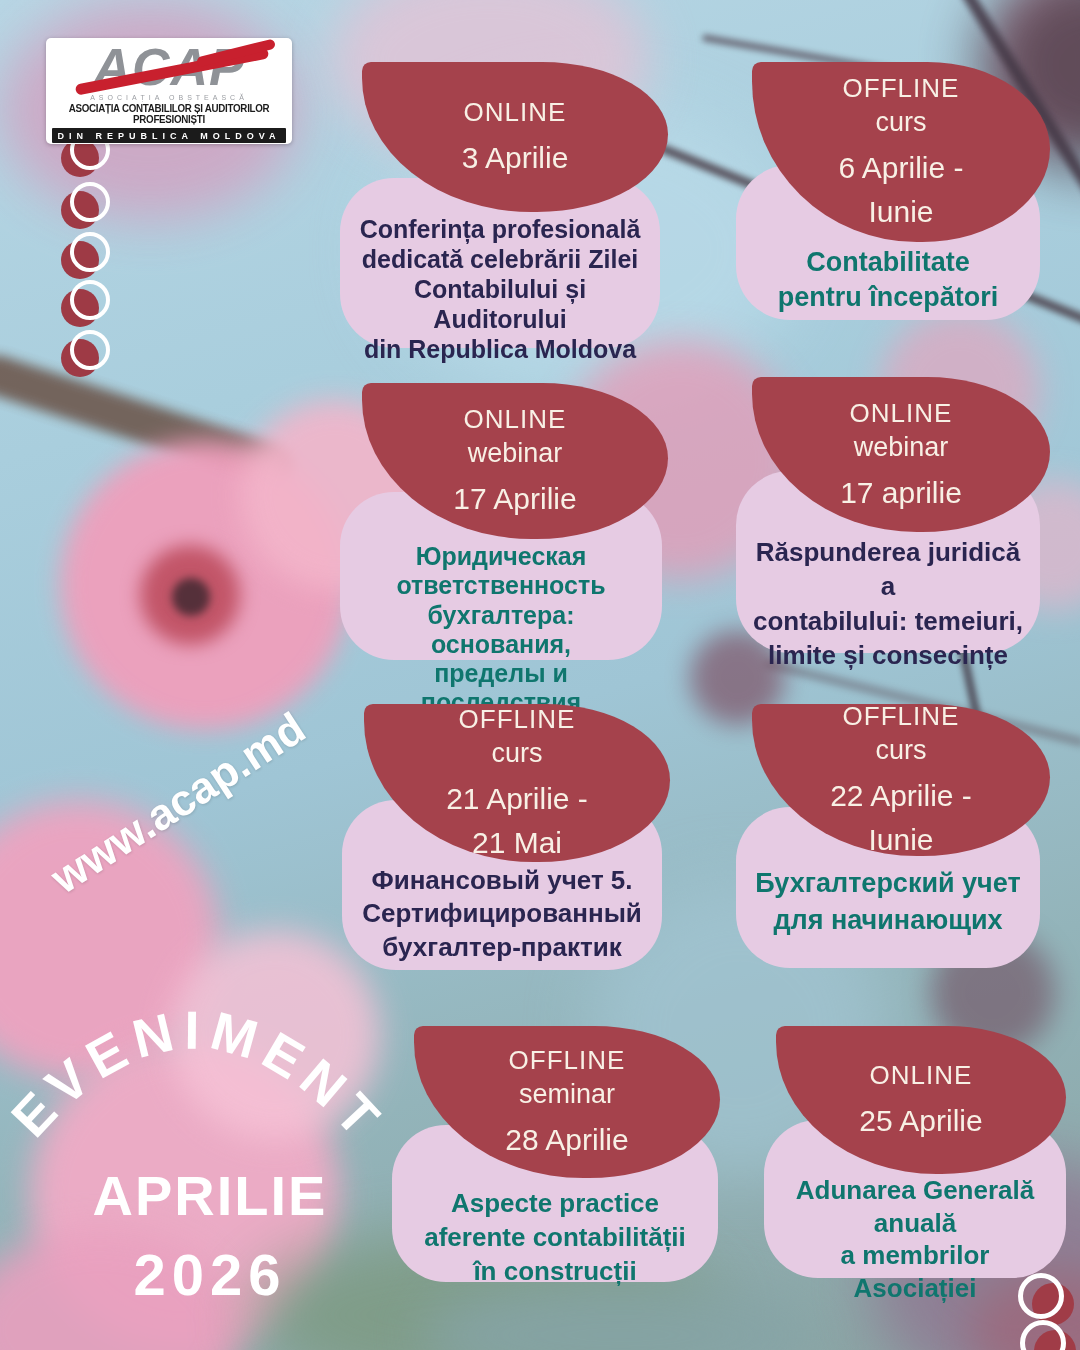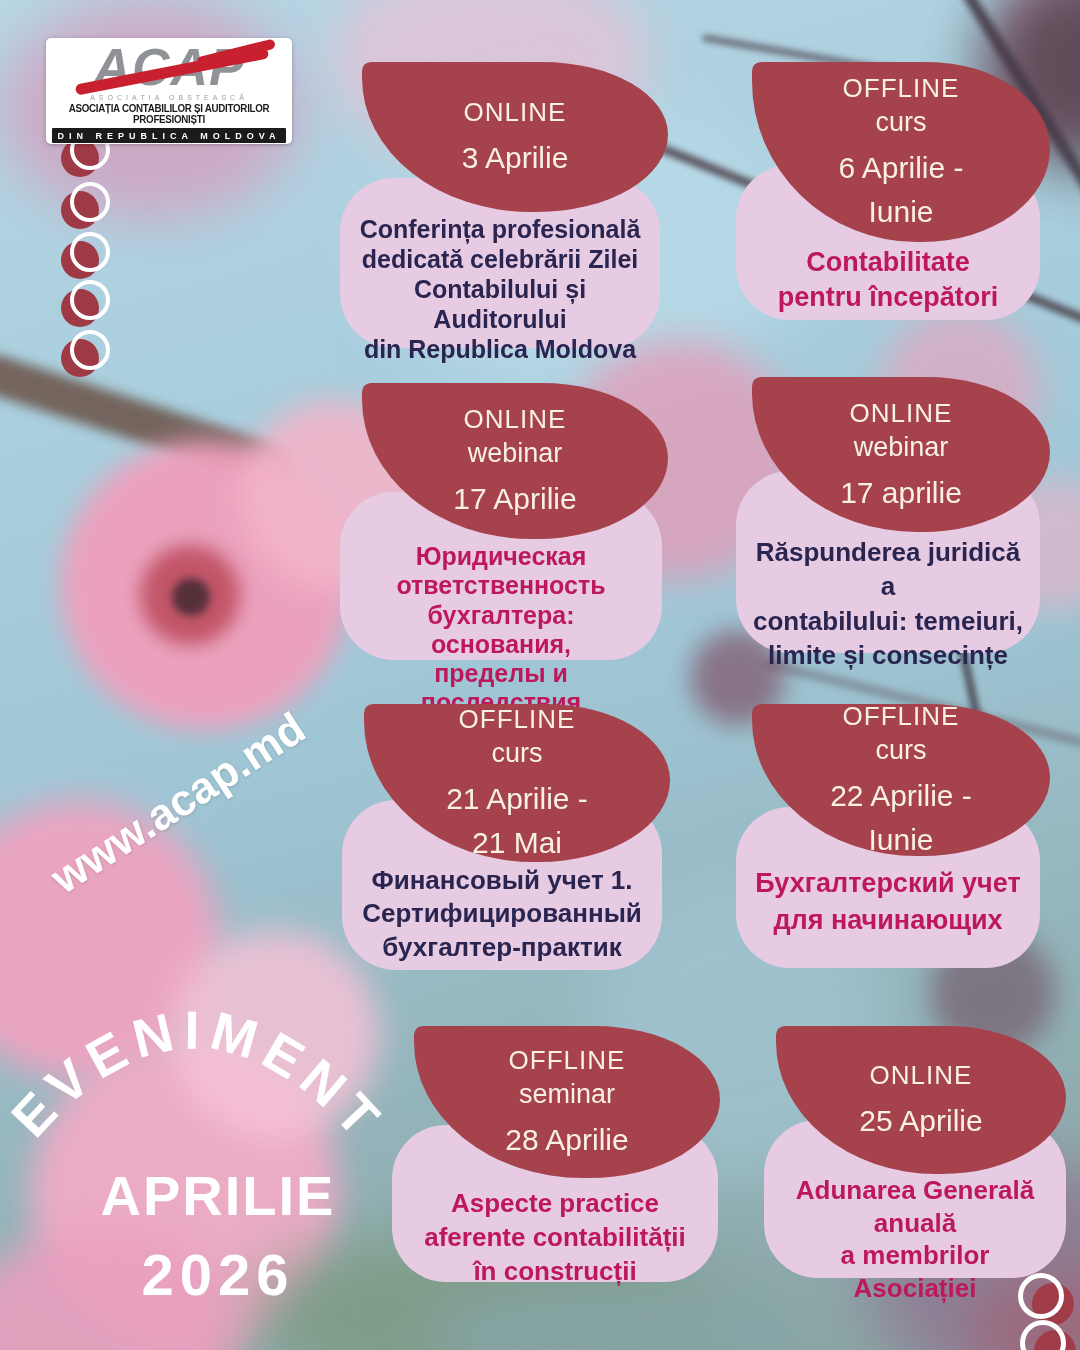--- a/index.html
+++ b/index.html
@@ -32,38 +32,38 @@
   .dotbr{position:absolute;width:42px;height:42px;border-radius:50%;background:#a03c47;z-index:4;}
   .dotbr::after{content:'';position:absolute;left:-14px;top:-10px;width:36px;height:36px;
         border:5px solid #ffffff;border-radius:50%;}
   
   .site{position:absolute;left:28px;top:778px;width:300px;text-align:center;color:#ffffff;
         font-size:44px;font-weight:bold;transform:rotate(-33deg);z-index:3;
         text-shadow:0 1px 3px rgba(0,0,0,.15);}
   .arc-svg{position:absolute;left:0px;top:1000px;width:400px;height:300px;z-index:3;overflow:visible;}
   .arc-svg text{fill:#ffffff;font-size:54px;font-weight:bold;letter-spacing:8px;
         font-family:"Liberation Sans","DejaVu Sans",sans-serif;}
-  .month-block{position:absolute;left:68px;top:1168px;width:300px;text-align:center;color:#ffffff;z-index:3;}
+  .month-block{position:absolute;left:60px;top:1168px;width:300px;text-align:center;color:#ffffff;z-index:3;}
   .month{font-size:56px;font-weight:bold;letter-spacing:2px;line-height:1.0;}
   .year{font-size:58px;font-weight:bold;letter-spacing:6px;line-height:1.0;margin-top:22px;}
   
   .card{position:absolute;background:#e6cbe3;border-radius:54px;z-index:2;}
   .blob{position:absolute;background:#a5424c;display:flex;flex-direction:column;
         align-items:center;justify-content:center;text-align:center;color:#f8f0e5;
         line-height:1.15;border-radius:10px 46% 48% 62% / 10px 54% 58% 100%;z-index:2;}
   .blob .mode{font-size:26px;letter-spacing:1px;}
   .blob .format{font-size:27px;margin-top:3px;}
   .blob .date{font-size:30px;}
   .blob .d1{margin-top:13px;}
   .blob .d2{margin-top:10px;text-align:right;}
   .blob .format:empty,.blob .date:empty{display:none;}
   .desc{position:absolute;left:14px;right:14px;text-align:center;font-weight:bold;
         white-space:pre-line;}
   .desc.navy{color:#2a2550;}
-  .desc.black{color:#be185d;}
+  .desc.black{color:#0f766e;}
   
   .c1{left:340px;top:178px;width:320px;height:170px;}
   .c1 .blob{left:22px;top:-116px;width:306px;height:150px;}
   .c1 .desc{top:36px;font-size:25px;line-height:1.2;}
   .c2{left:736px;top:165px;width:304px;height:155px;}
   .c2 .blob{left:16px;top:-103px;width:298px;height:180px;}
   .c2 .desc{top:80px;font-size:27px;line-height:1.3;}
   .c3{left:340px;top:492px;width:322px;height:168px;}
   .c3 .blob{left:22px;top:-109px;width:306px;height:156px;}
   .c3 .desc{top:50px;font-size:25px;line-height:1.17;}
@@ -203,21 +203,21 @@
 limite și consecințe</div>
   </div>
 
   <div class="card c5">
     <div class="blob">
       <div class="mode">OFFLINE</div>
       <div class="format">curs</div>
       <div class="date d1">21 Aprilie -</div>
       <div class="date d2">21 Mai</div>
     </div>
-    <div class="desc navy">Финансовый учет 1.
+    <div class="desc navy">Финансовый учет 5.
 Сертифицированный
 бухгалтер-практик</div>
   </div>
 
   <div class="card c6">
     <div class="blob">
       <div class="mode">OFFLINE</div>
       <div class="format">curs</div>
       <div class="date d1">22 Aprilie -</div>
       <div class="date d2">Iunie</div>

